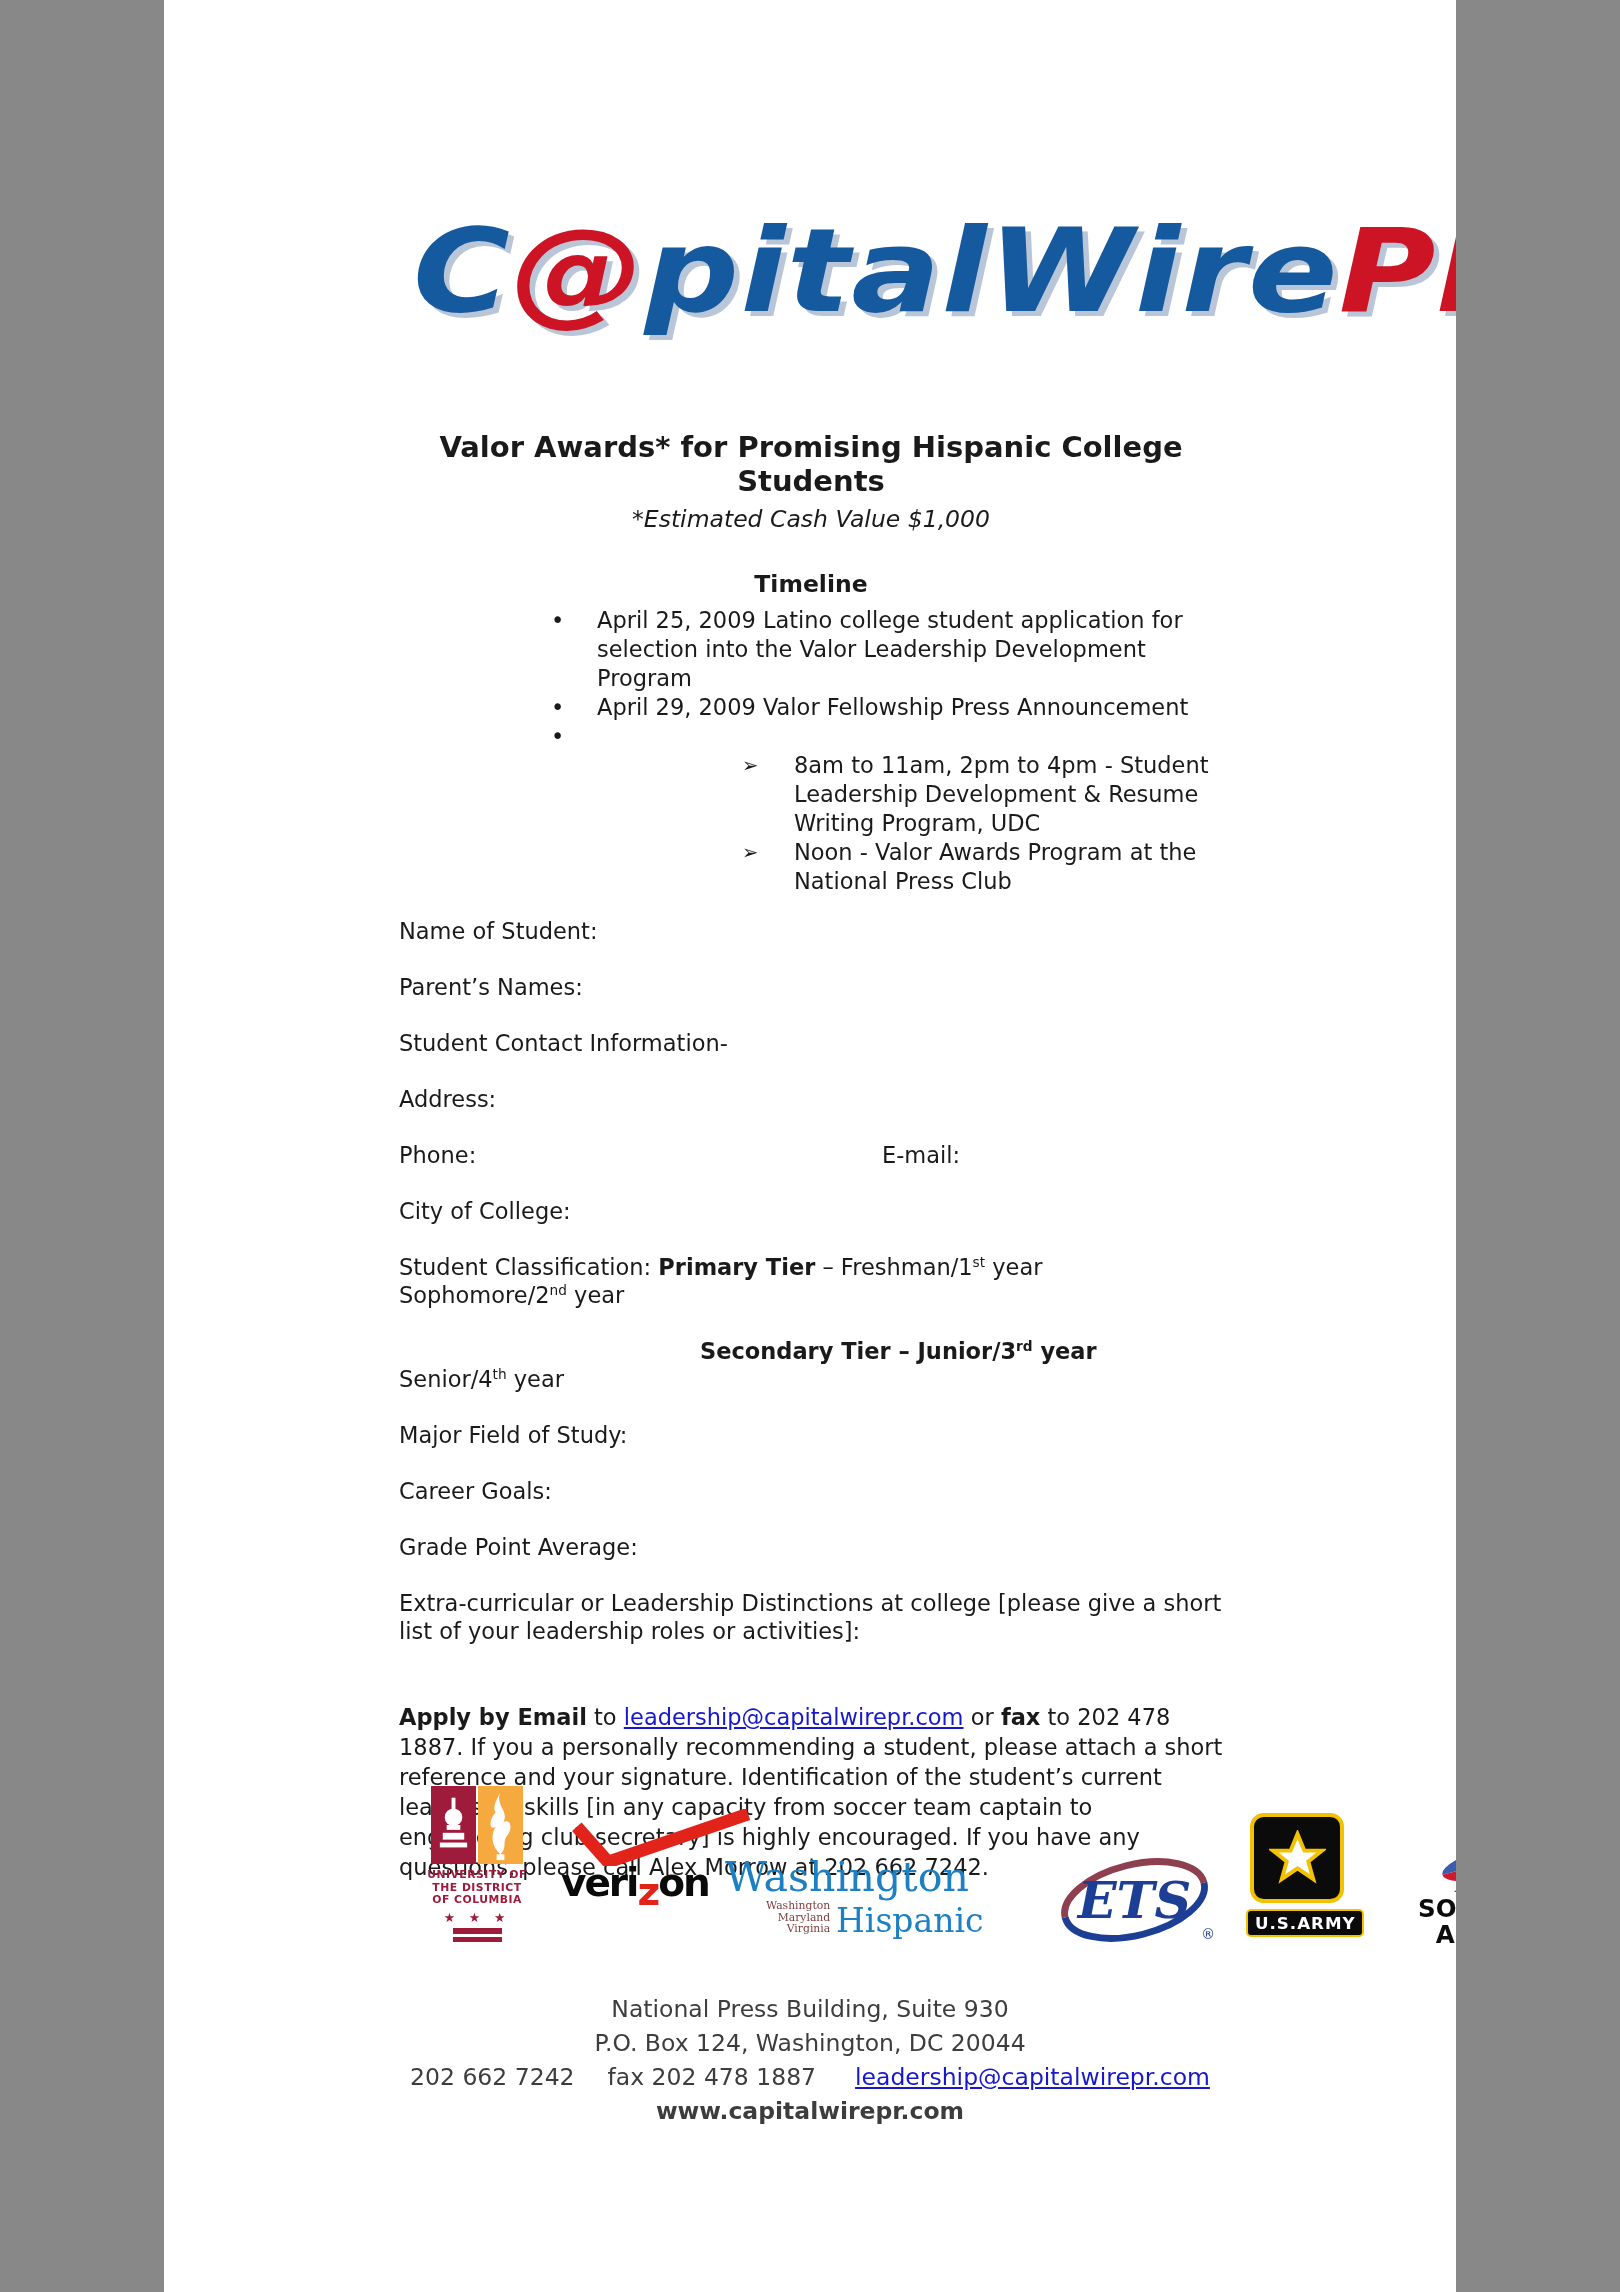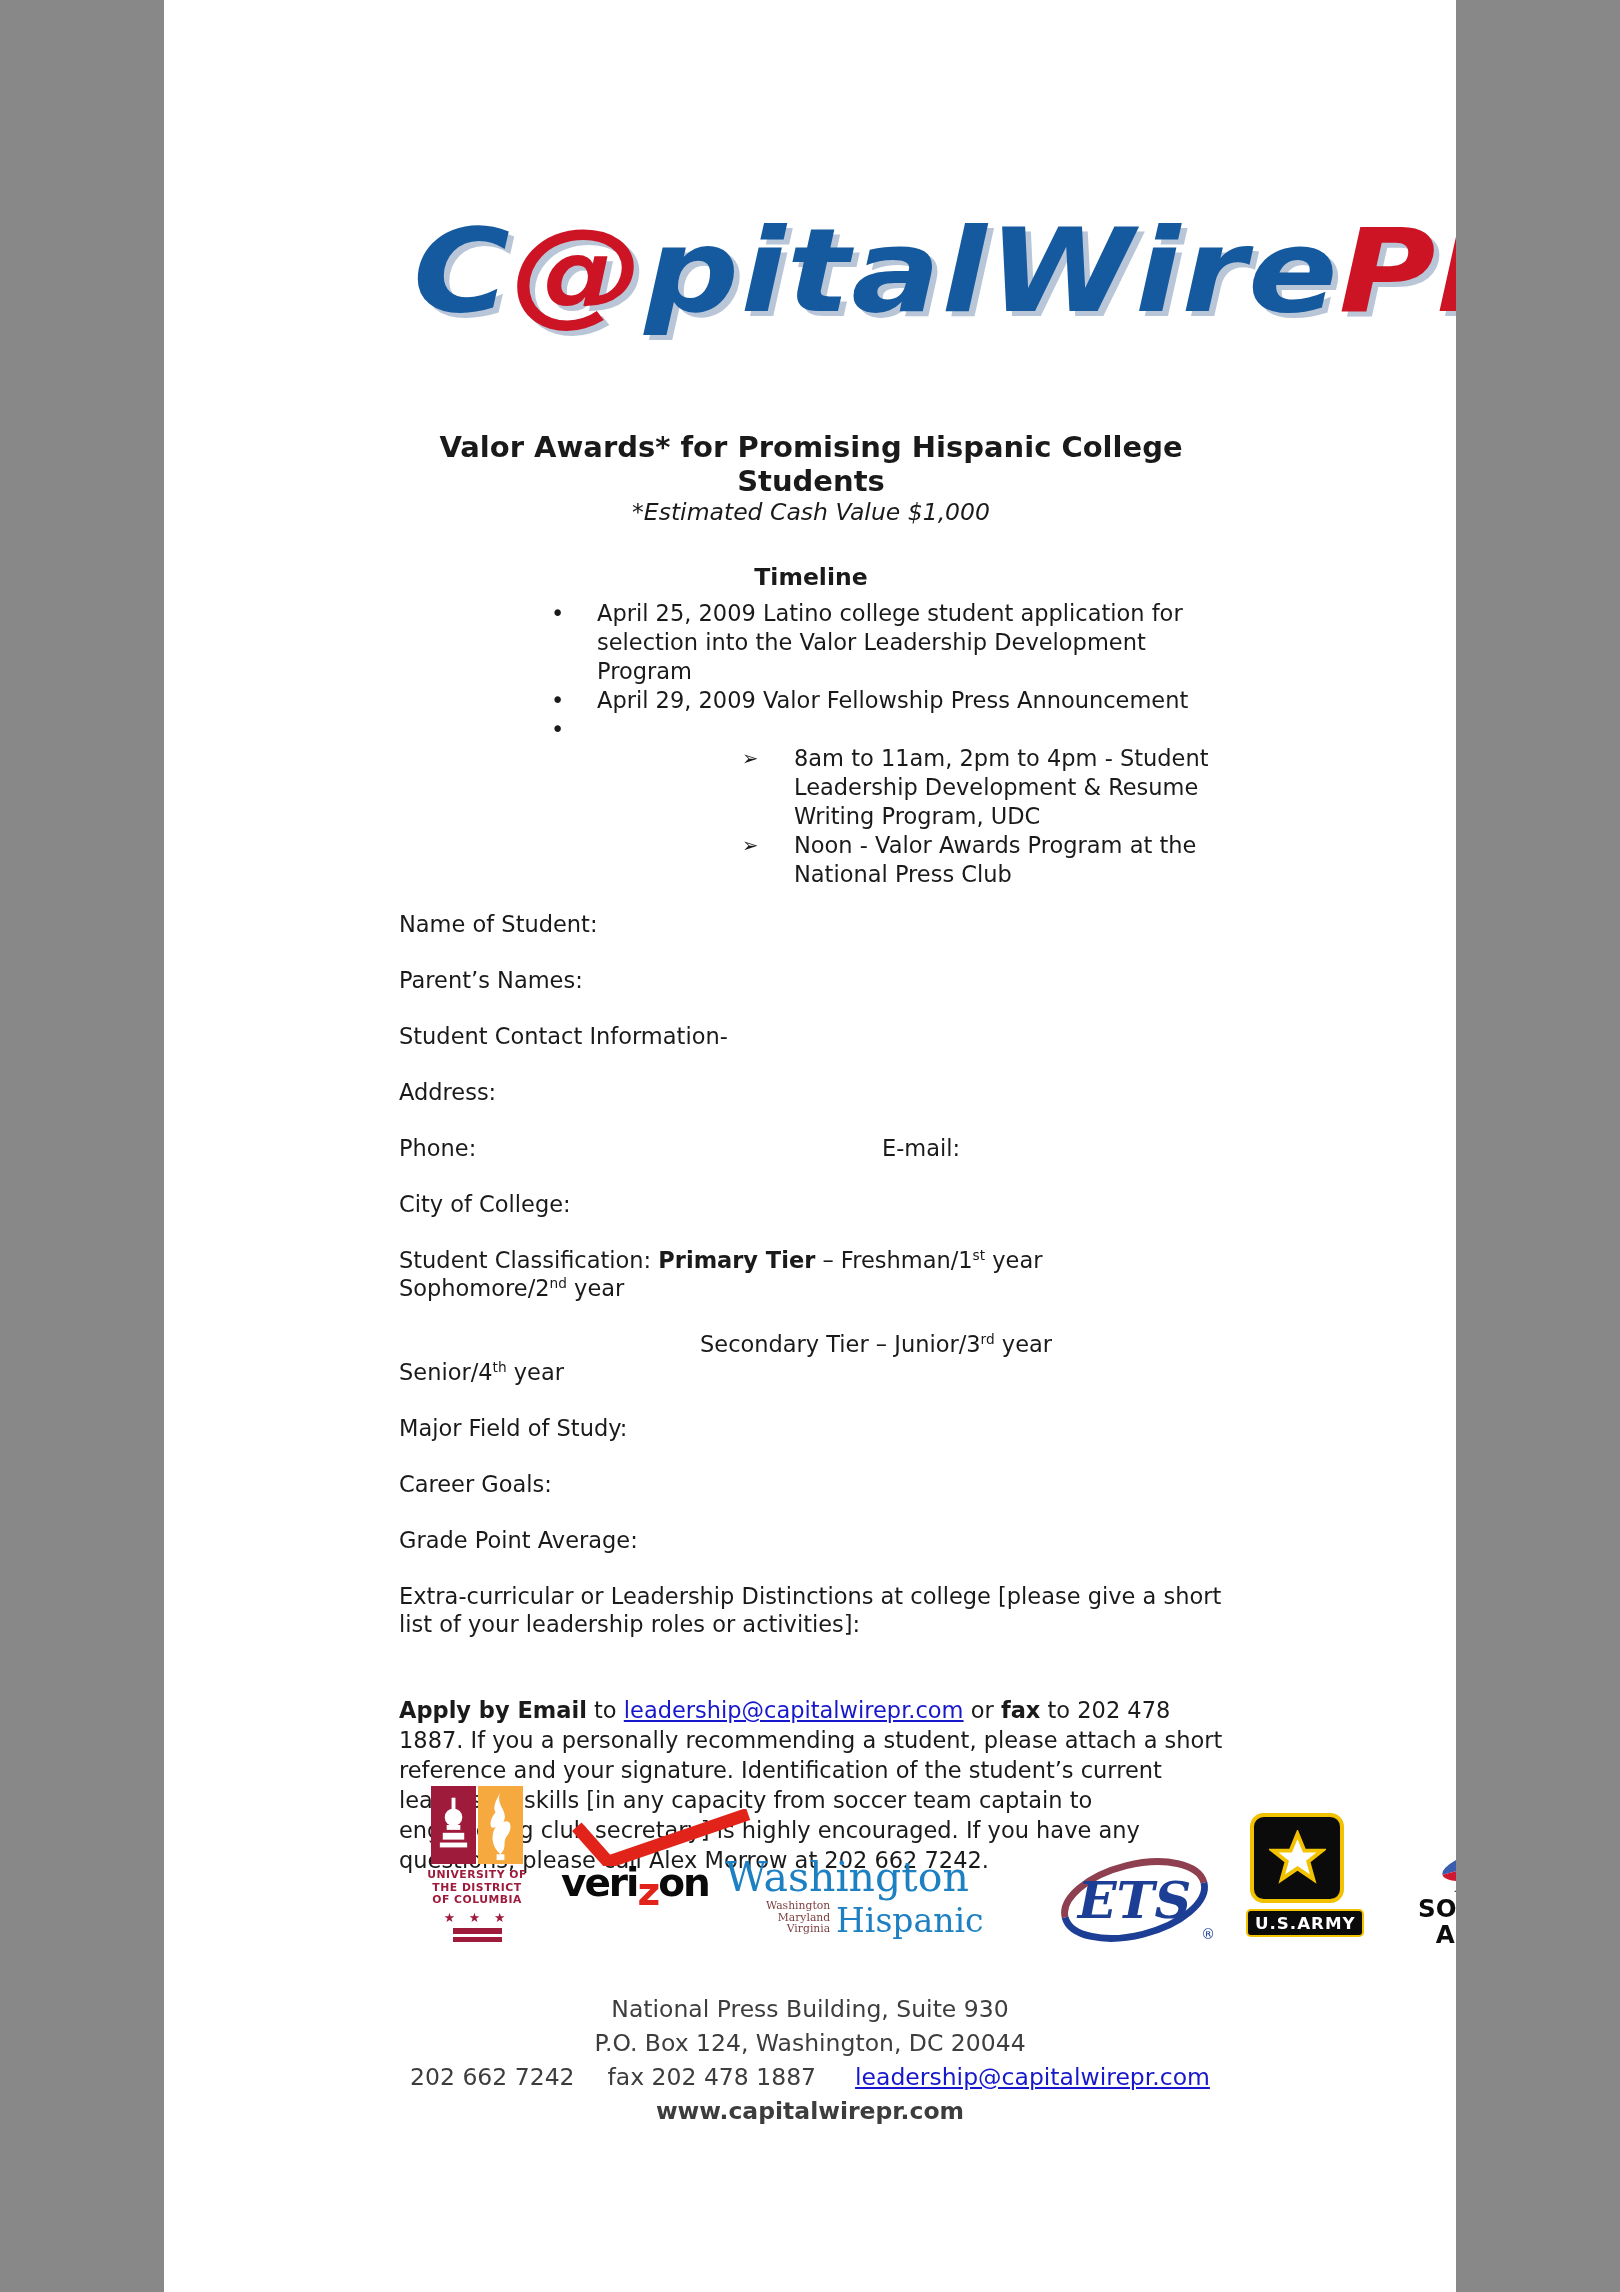--- a/index.html
+++ b/index.html
@@ -16,38 +16,38 @@
     font-style:italic; font-weight:800; font-size:116px; line-height:137px;
     letter-spacing:1px; white-space:nowrap;
     transform:scaleX(1.14); transform-origin:left center;
     text-shadow:4.9px 4.9px 0 #b9c6d8;
   }
   .seg-blue { color:#15599e; }
   .seg-red  { color:#cc1425; }
 
   
   .title { margin-top:71px; text-align:center; font-size:29px; font-weight:bold; }
-  .subtitle { margin-top:0; text-align:center; font-size:23.5px; font-style:italic; }
+  .subtitle { margin-top:7px; text-align:center; font-size:23.5px; font-style:italic; }
   .timeline-heading { margin-top:37px; text-align:center; font-size:23.5px; font-weight:bold; }
 
   
   .timeline-list { margin-top:7.8px; font-size:22.5px; line-height:29px; }
   .bullet-item { display:flex; }
   .bullet-item .glyph { margin-left:152px; width:46px; flex:0 0 auto; }
   .bullet-item .btext { flex:1; }
   .sub-item { display:flex; }
   .sub-item .glyph { margin-left:343px; width:52px; flex:0 0 auto; font-size:19.6px; }
   .sub-item .btext { flex:0 1 auto; max-width:549px; }
 
   
   .form-section { margin-top:21.6px; font-size:22.5px; }
   .field { line-height:28px; margin-bottom:28px; }
   .cell-490 { display:inline-block; width:483px; }
   .cls-left { display:inline-block; width:774px; }
-  .cls2-left { display:inline-block; width:473px; margin-left:301px; }
+  .cls2-left { display:inline-block; width:473px; margin-left:301px;font-weight:bold; }
   .b { font-weight:bold; }
   sup.ord { font-size:13.7px; vertical-align:super; line-height:0; }
 
   
   .apply { margin-top:57px; font-size:22.5px; line-height:30px; }
   .link { color:#1717cc; text-decoration:underline; cursor:pointer; }
 
   
   .sponsor { position:absolute; }
   

